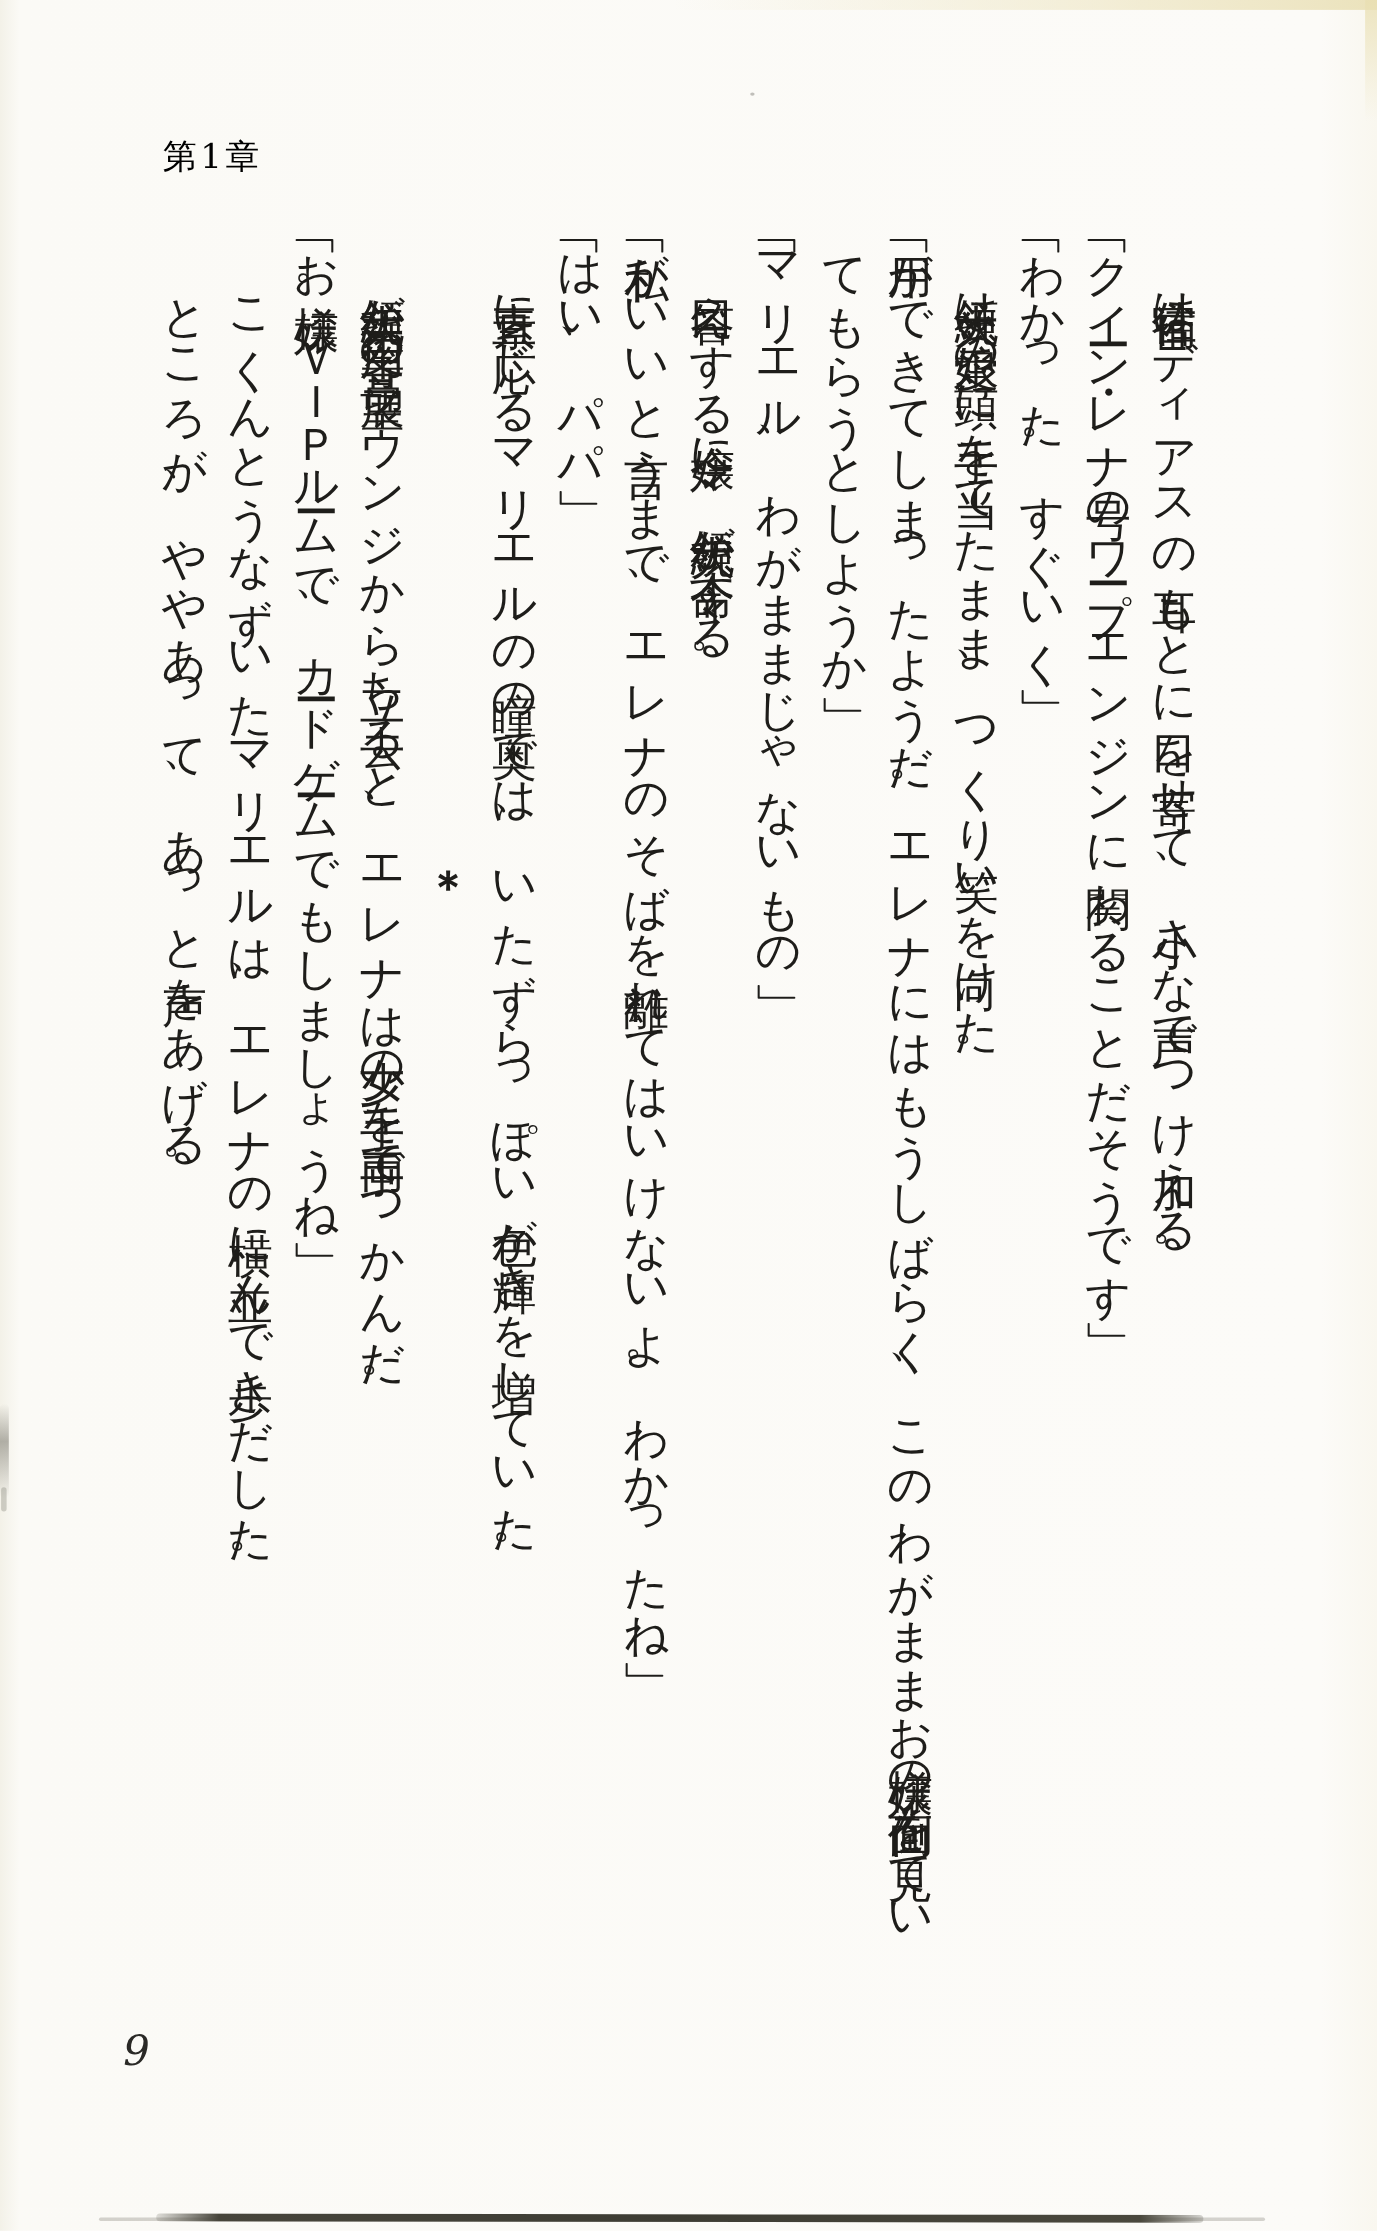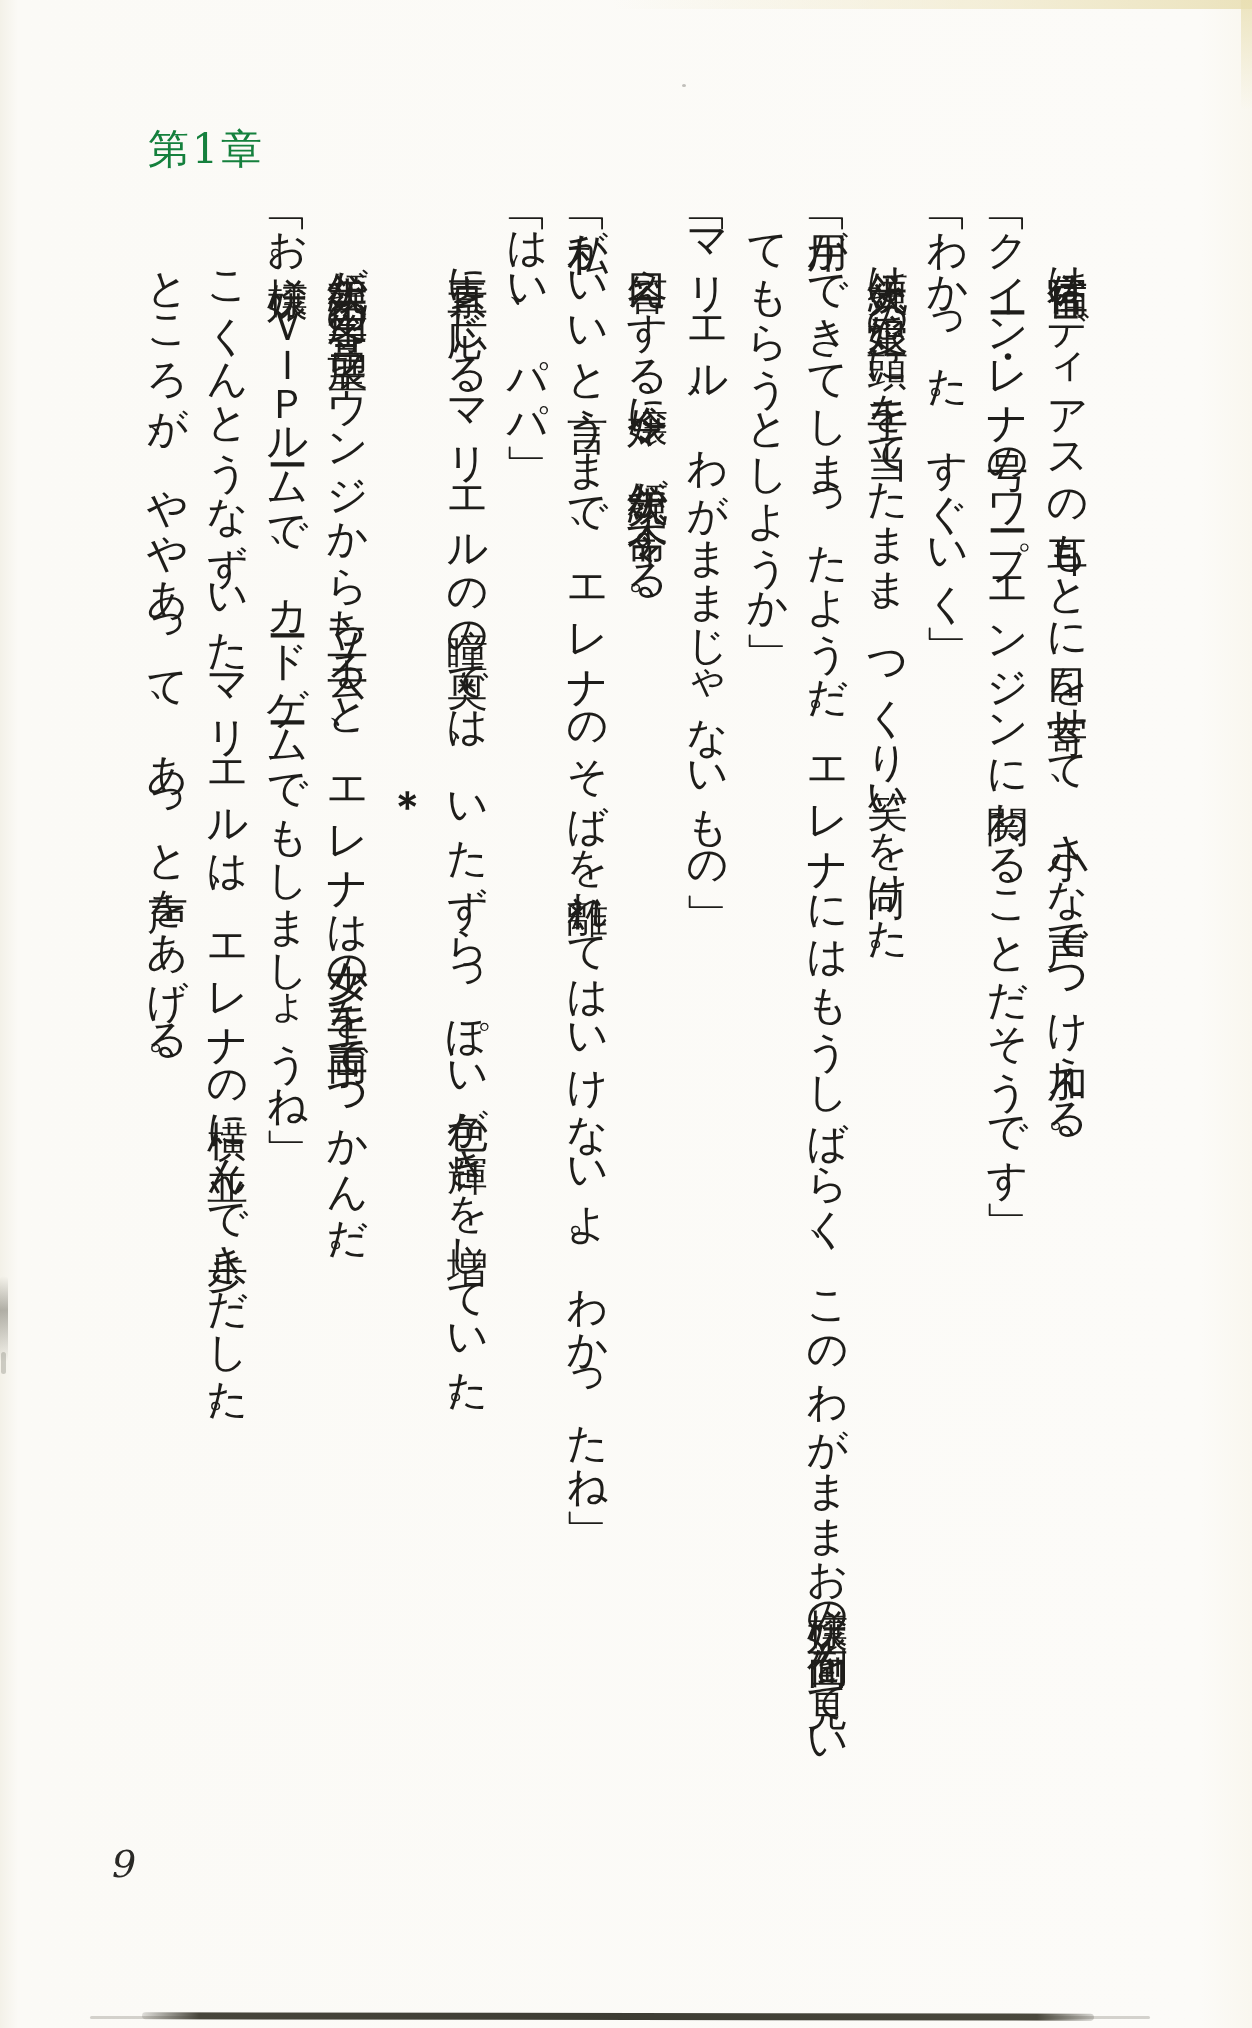--- a/index.html
+++ b/index.html
@@ -14,23 +14,23 @@
     background: linear-gradient(90deg, #f3f1e8 0px, #fbfaf6 18px, #fcfbf8 1200px, #f9f7ef 1252px);
     font-family: "DejaVu Serif", "Liberation Serif", serif;
     color: #1e1d1a;
   }
 
   
   .chapter-heading {
     position: absolute;
     left: 148px;
     top: 122px;
-    font-size: 41px;
+    font-size: 31px;
     letter-spacing: 3px;
-    color: #15803d;
+    color: #000000;
   }
 
   
   .text-block {
     position: absolute;
     top: 205px;
     right: 154px;
     width: 960px;
     height: 1660px;
     writing-mode: vertical-rl;

